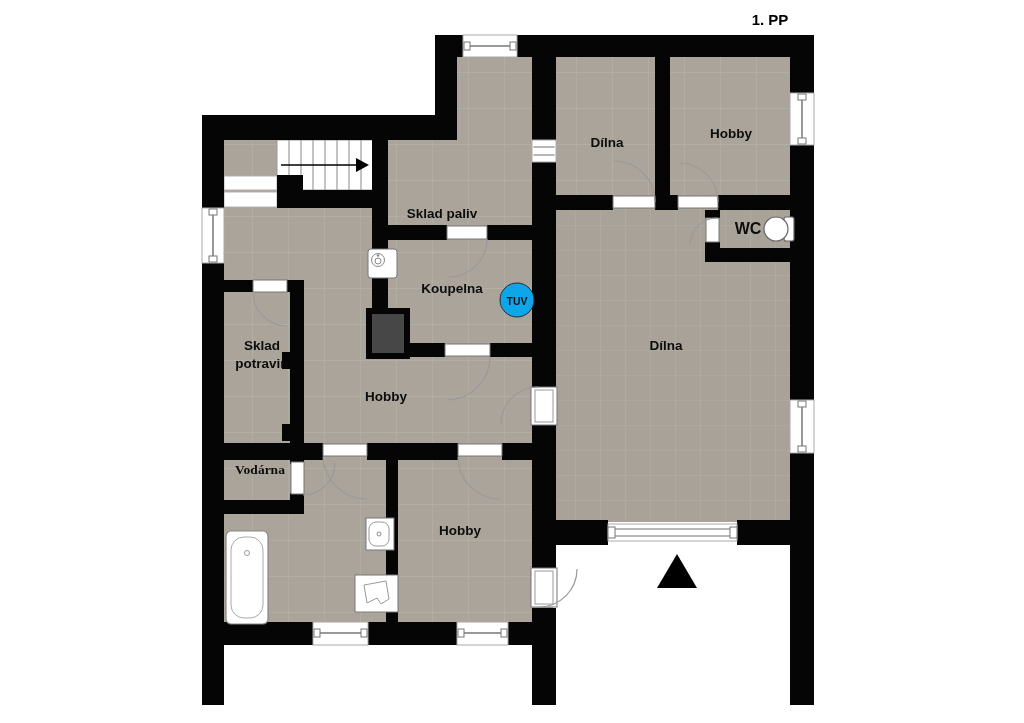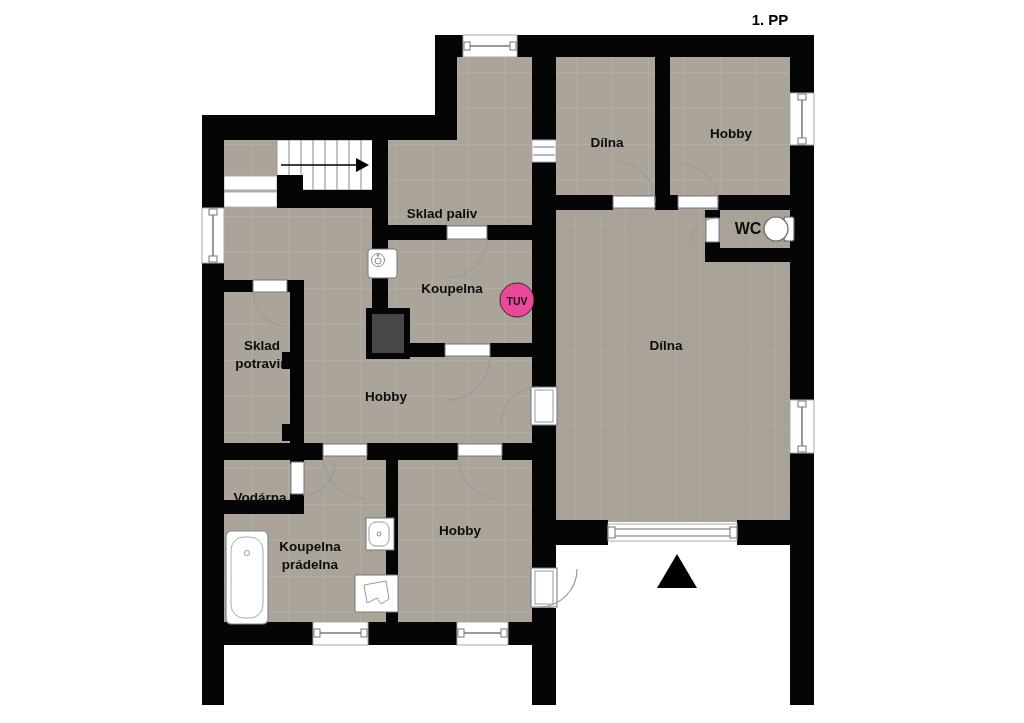--- a/index.html
+++ b/index.html
@@ -6,21 +6,21 @@
   .stage{position:relative;width:1024px;height:723px;background:#fff;
          font-family:"Liberation Sans",sans-serif;overflow:hidden;}
   .stage svg{position:absolute;left:0;top:0;}
   .lbl{position:absolute;transform:translate(-50%,-50%);font-weight:bold;
        font-size:13.5px;color:#0d0d0d;text-align:center;line-height:1.3;
        white-space:nowrap;}
   .lbl.wrap{white-space:normal;}
   .lbl-title{position:absolute;transform:translate(-50%,-50%);font-weight:bold;
        font-size:15px;color:#000000;}
   .tuv-badge{position:absolute;left:517px;top:300px;transform:translate(-50%,-50%);
-       width:33px;height:33px;border-radius:50%;background:#ec4899;border:1.5px solid #2b2b2b;
+       width:33px;height:33px;border-radius:50%;background:#0ea5e9;border:1.5px solid #2b2b2b;
        display:flex;align-items:center;justify-content:center;
        font-size:10.5px;font-weight:bold;color:#111;}
 </style>
 </head>
 <body>
 
 <div class="stage">
 
 <svg width="1024" height="723" viewBox="0 0 1024 723">
   <defs>
@@ -266,21 +266,20 @@
 <div class="lbl-title" style="left:770px;top:19px;">1. PP</div>
 
 <div class="lbl" style="left:607px;top:143px;">Dílna</div>
 <div class="lbl" style="left:731px;top:134px;">Hobby</div>
 <div class="lbl" style="left:748px;top:229px;font-size:16px;">WC</div>
 <div class="lbl" style="left:442px;top:182px;margin-top:32px;">Sklad paliv</div>
 <div class="lbl" style="left:452px;top:289px;">Koupelna</div>
 <div class="lbl" style="left:666px;top:346px;">Dílna</div>
 <div class="lbl wrap" style="left:262px;top:355px;width:84px;">Sklad potravin</div>
 <div class="lbl" style="left:386px;top:397px;">Hobby</div>
-<div class="lbl" style="left:260px;top:498px;">Vodárna</div>
-<div class="lbl wrap" style="left:310px;top:556px;width:92px;">Koupelna prádelna</div>
+<div class="lbl" style="left:260px;top:470px;font-family:Liberation Serif, serif;">Vodárna</div>
 <div class="lbl" style="left:460px;top:531px;">Hobby</div>
 
 <div class="tuv-badge">
   <span>TUV</span>
 </div>
 
 </div>
 
 </body></html>

